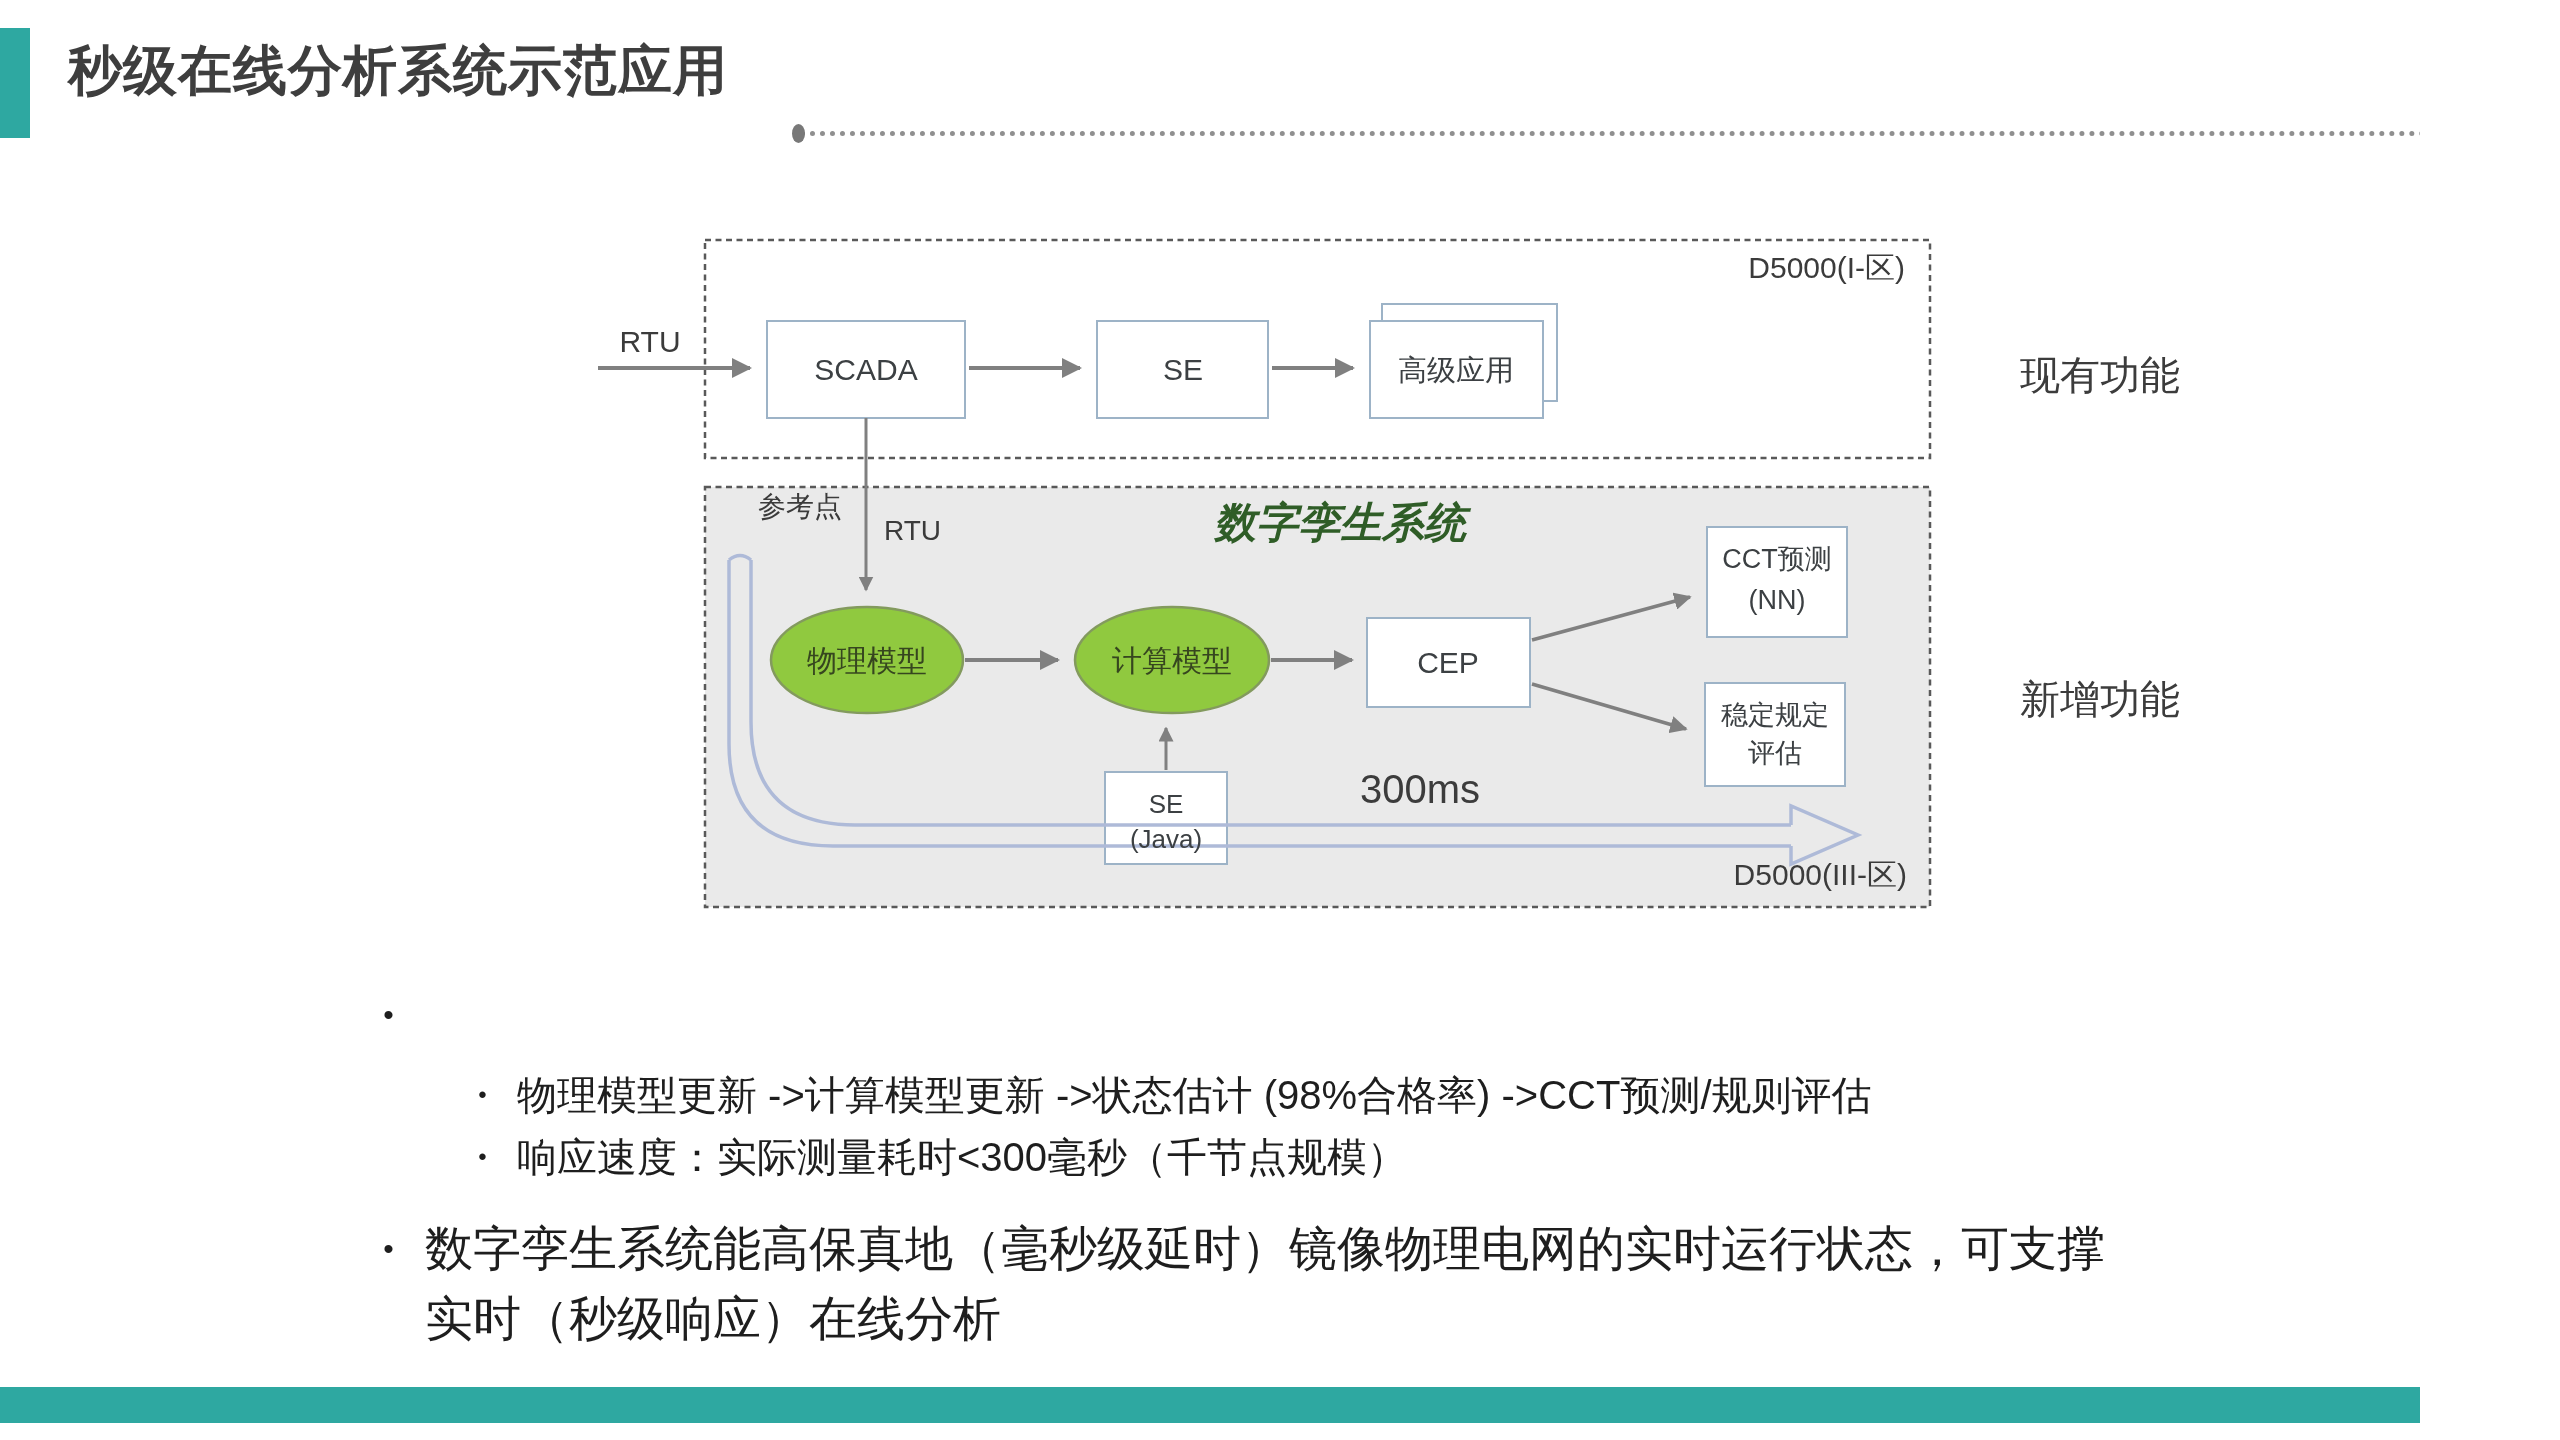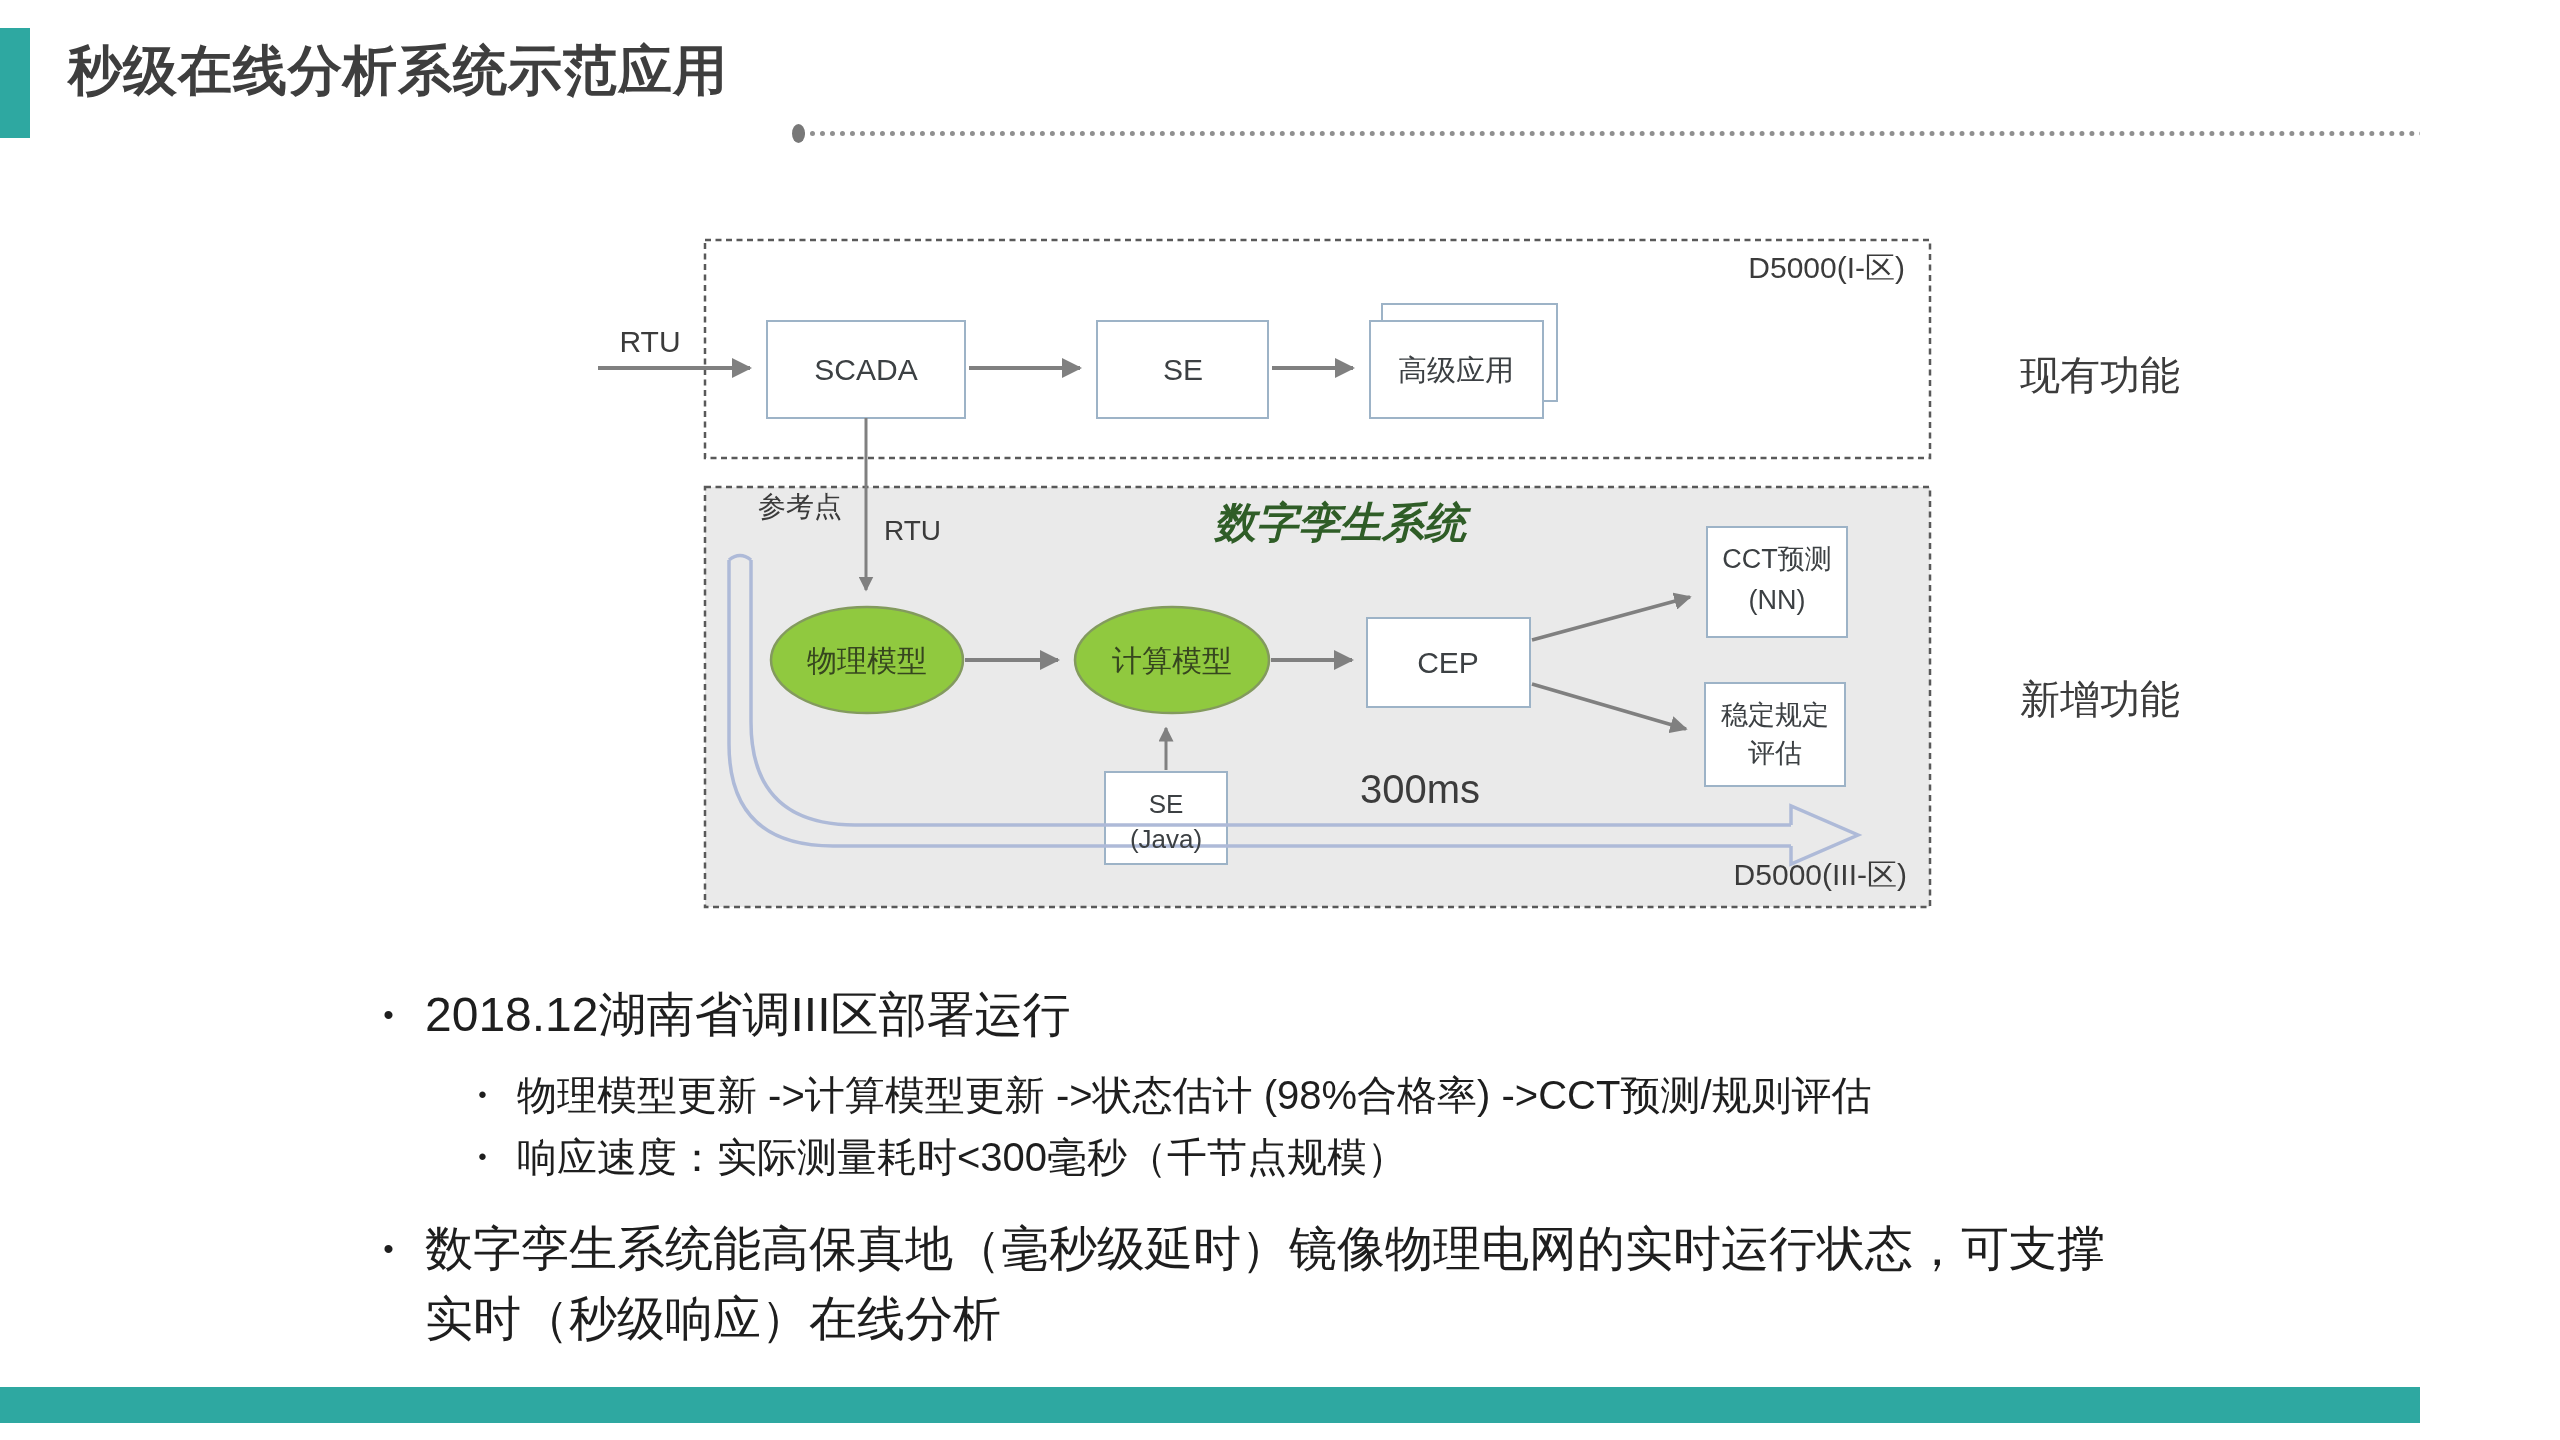--- a/index.html
+++ b/index.html
@@ -106,21 +106,20 @@
     <text x="1166" y="806" text-anchor="middle" dominant-baseline="middle" font-size="26" fill="#3C4043">SE</text>
     <text x="1166" y="841" text-anchor="middle" dominant-baseline="middle" font-size="26" fill="#3C4043">(Java)</text>
     <text x="1420" y="792" text-anchor="middle" dominant-baseline="middle" font-size="40" fill="#3C3C3C">300ms</text>
     <text x="1907" y="877" text-anchor="end" dominant-baseline="middle" font-size="30" fill="#3B3B3B">D5000(III-区)</text>
     <text x="2020" y="702" text-anchor="start" dominant-baseline="middle" font-size="40" fill="#3C3C3C">新增功能</text>
   </svg>
 
   <div>
     <div class="bullet b-main bullet-1">
       <span class="marker">•</span>
-      <span class="btext">2018.12湖南省调III区部署运行</span>
     </div>
     <div class="bullet b-sub bullet-2">
       <span class="marker">•</span>
       <span class="btext">物理模型更新 -&gt;计算模型更新 -&gt;状态估计 (98%合格率) -&gt;CCT预测/规则评估</span>
     </div>
     <div class="bullet b-sub bullet-3">
       <span class="marker">•</span>
       <span class="btext">响应速度：实际测量耗时&lt;300毫秒（千节点规模）</span>
     </div>
     <div class="bullet b-main bullet-4">

